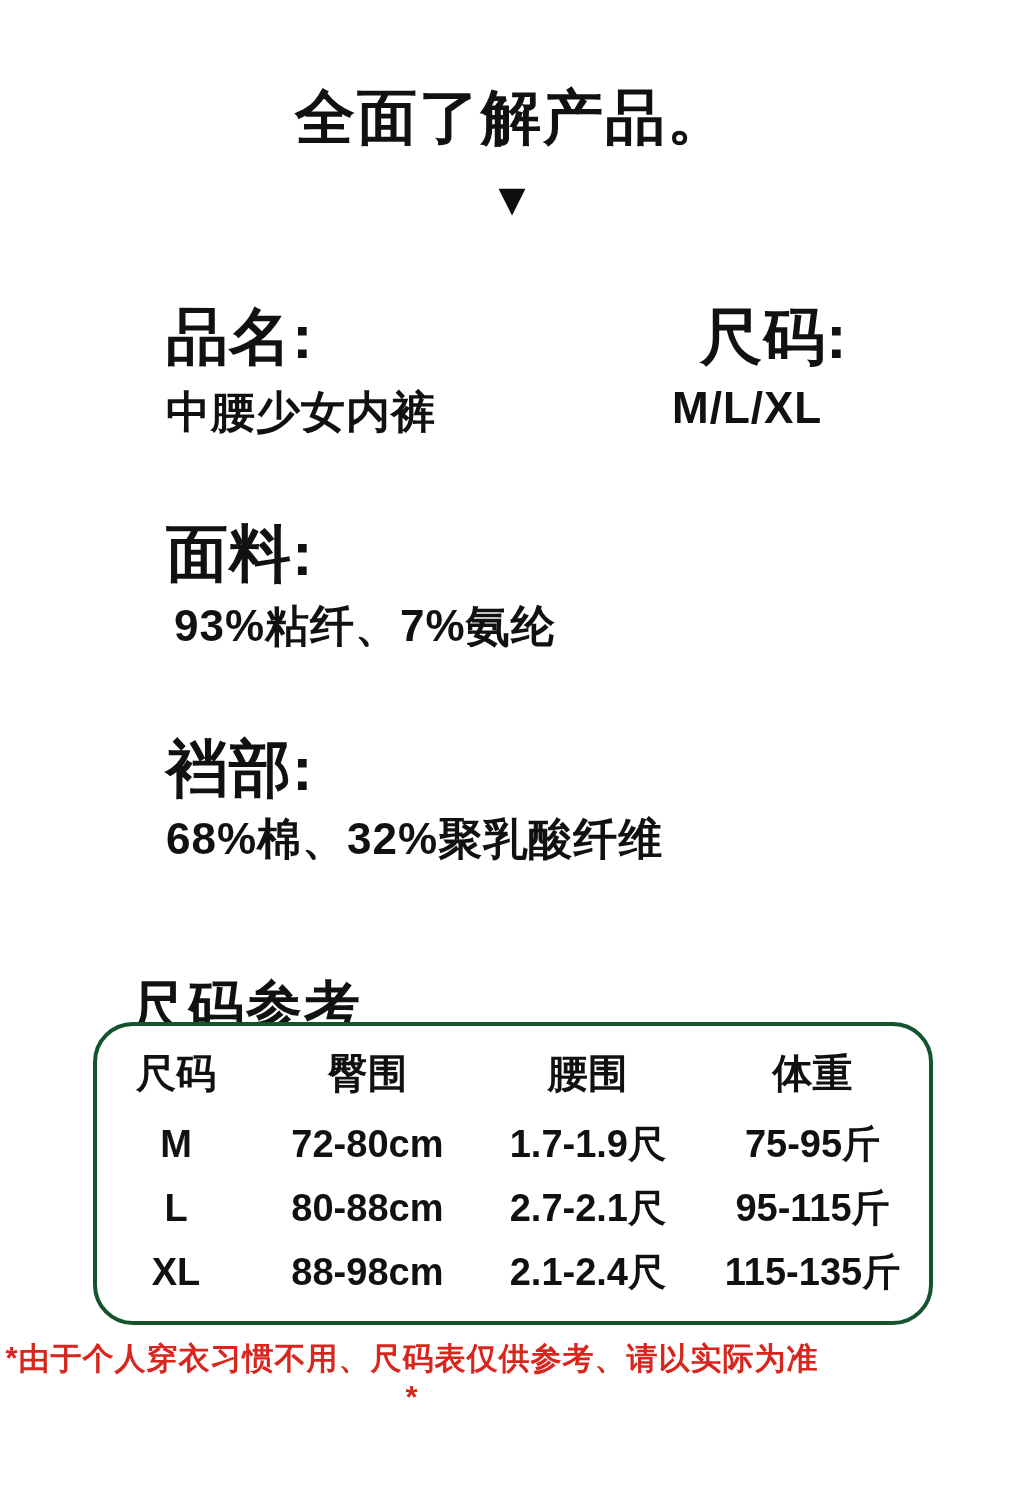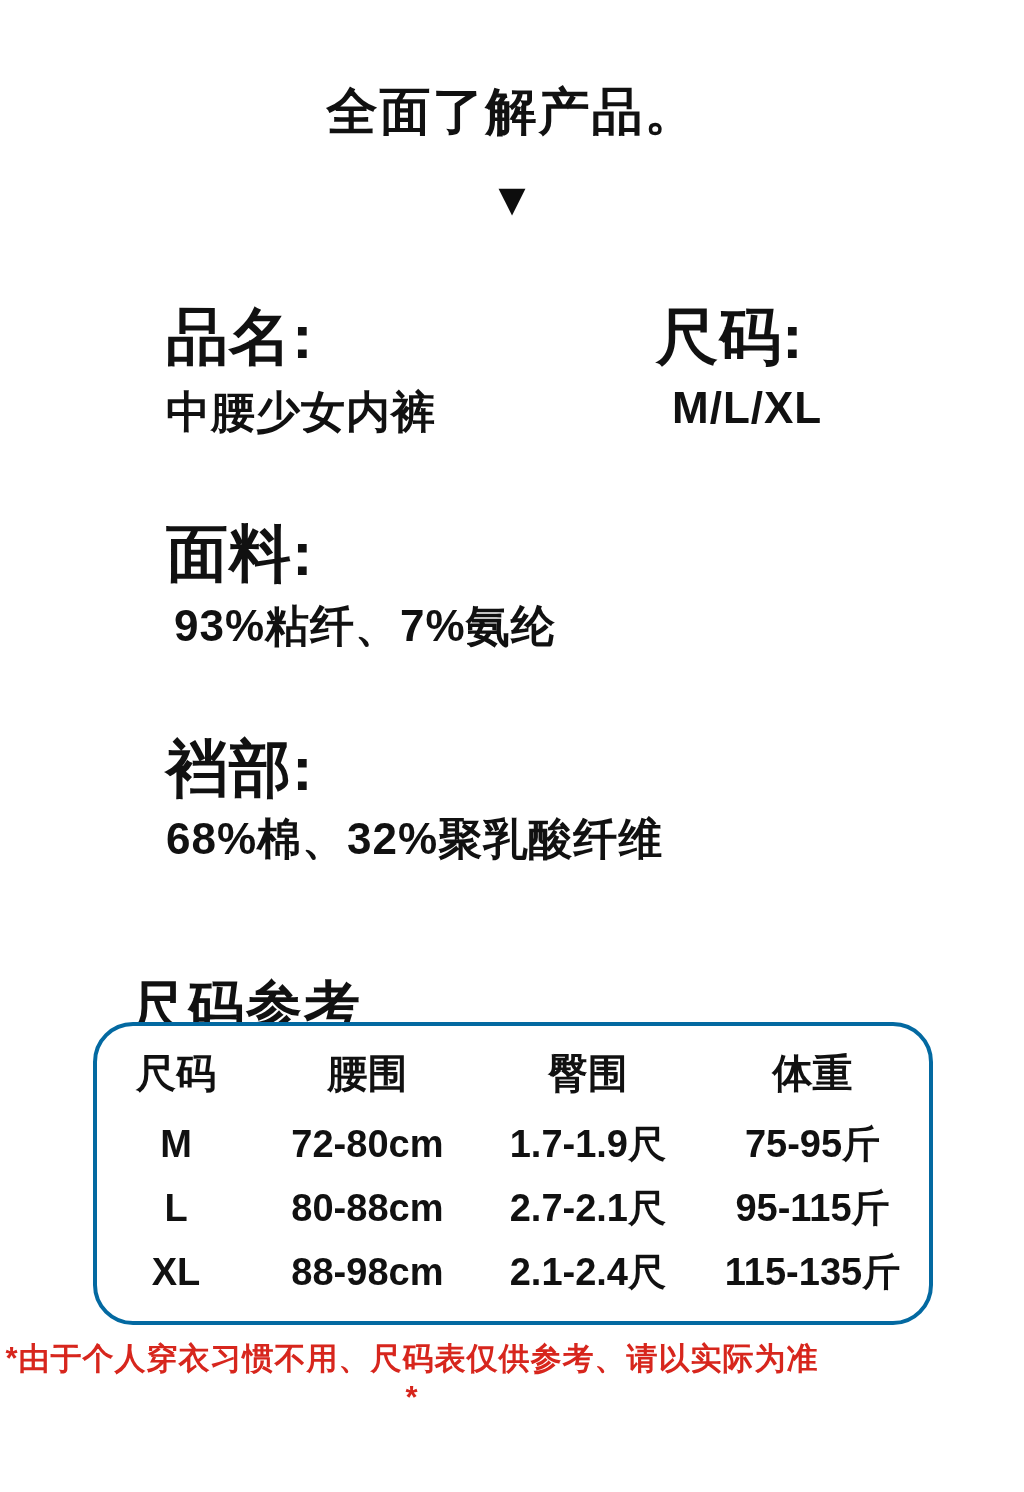--- a/index.html
+++ b/index.html
@@ -12,21 +12,21 @@
     color: #111111;
     overflow: hidden;
   }
   .abs { position: absolute; }
 
   .page-title {
     top: 78px;
     left: 0;
     width: 1024px;
     text-align: center;
-    font-size: 51px;
+    font-size: 60px;
     font-weight: 900;
     letter-spacing: 2px;
     color: #111111;
   }
   .down-triangle {
     top: 176px;
     left: 0;
     width: 1024px;
     text-align: center;
     font-size: 46px;
@@ -42,21 +42,21 @@
   }
   .spec-value {
     font-size: 44px;
     font-weight: 700;
     color: #111111;
     letter-spacing: 1px;
   }
 
   .pos-name-label  { top: 295px; left: 166px; }
   .pos-name-value  { top: 383px; left: 166px; }
-  .pos-size-label  { top: 295px; left: 656px; }
+  .pos-size-label  { top: 295px; left: 700px; }
   .pos-size-value  { top: 383px; left: 672px; }
   .pos-fabric-label{ top: 512px; left: 166px; }
   .pos-fabric-value{ top: 597px; left: 174px; }
   .pos-crotch-label{ top: 727px; left: 166px; }
   .pos-crotch-value{ top: 810px; left: 166px; }
 
   .chart-heading {
     top: 930px;
     left: 130px;
     font-size: 56px;
@@ -64,21 +64,21 @@
     letter-spacing: 2px;
     color: #111111;
     margin-top: 40px;
   }
 
   .size-table {
     top: 1022px;
     left: 93px;
     width: 840px;
     height: 303px;
-    border: 4px solid #0369a1;
+    border: 4px solid #14532d;
     border-radius: 40px;
     background: #ffffff;
     display: grid;
     grid-template-columns: 19% 27% 26% 28%;
     grid-template-rows: 78px 64px 64px 64px;
     align-items: center;
     padding-top: 8px;
   }
   .size-table .cell {
     text-align: center;
@@ -114,22 +114,22 @@
 <div class="abs spec-label pos-fabric-label">面料:</div>
 <div class="abs spec-value pos-fabric-value">93%粘纤、7%氨纶</div>
 
 <div class="abs spec-label pos-crotch-label">裆部:</div>
 <div class="abs spec-value pos-crotch-value">68%棉、32%聚乳酸纤维</div>
 
 <div class="abs chart-heading">尺码参考</div>
 
 <div class="abs size-table">
   <div class="cell head">尺码</div>
+  <div class="cell head">臀围</div>
   <div class="cell head">腰围</div>
-  <div class="cell head">臀围</div>
   <div class="cell head">体重</div>
 
   <div class="cell data">M</div>
   <div class="cell data">72-80cm</div>
   <div class="cell data">1.7-1.9尺</div>
   <div class="cell data">75-95斤</div>
 
   <div class="cell data">L</div>
   <div class="cell data">80-88cm</div>
   <div class="cell data">2.7-2.1尺</div>

